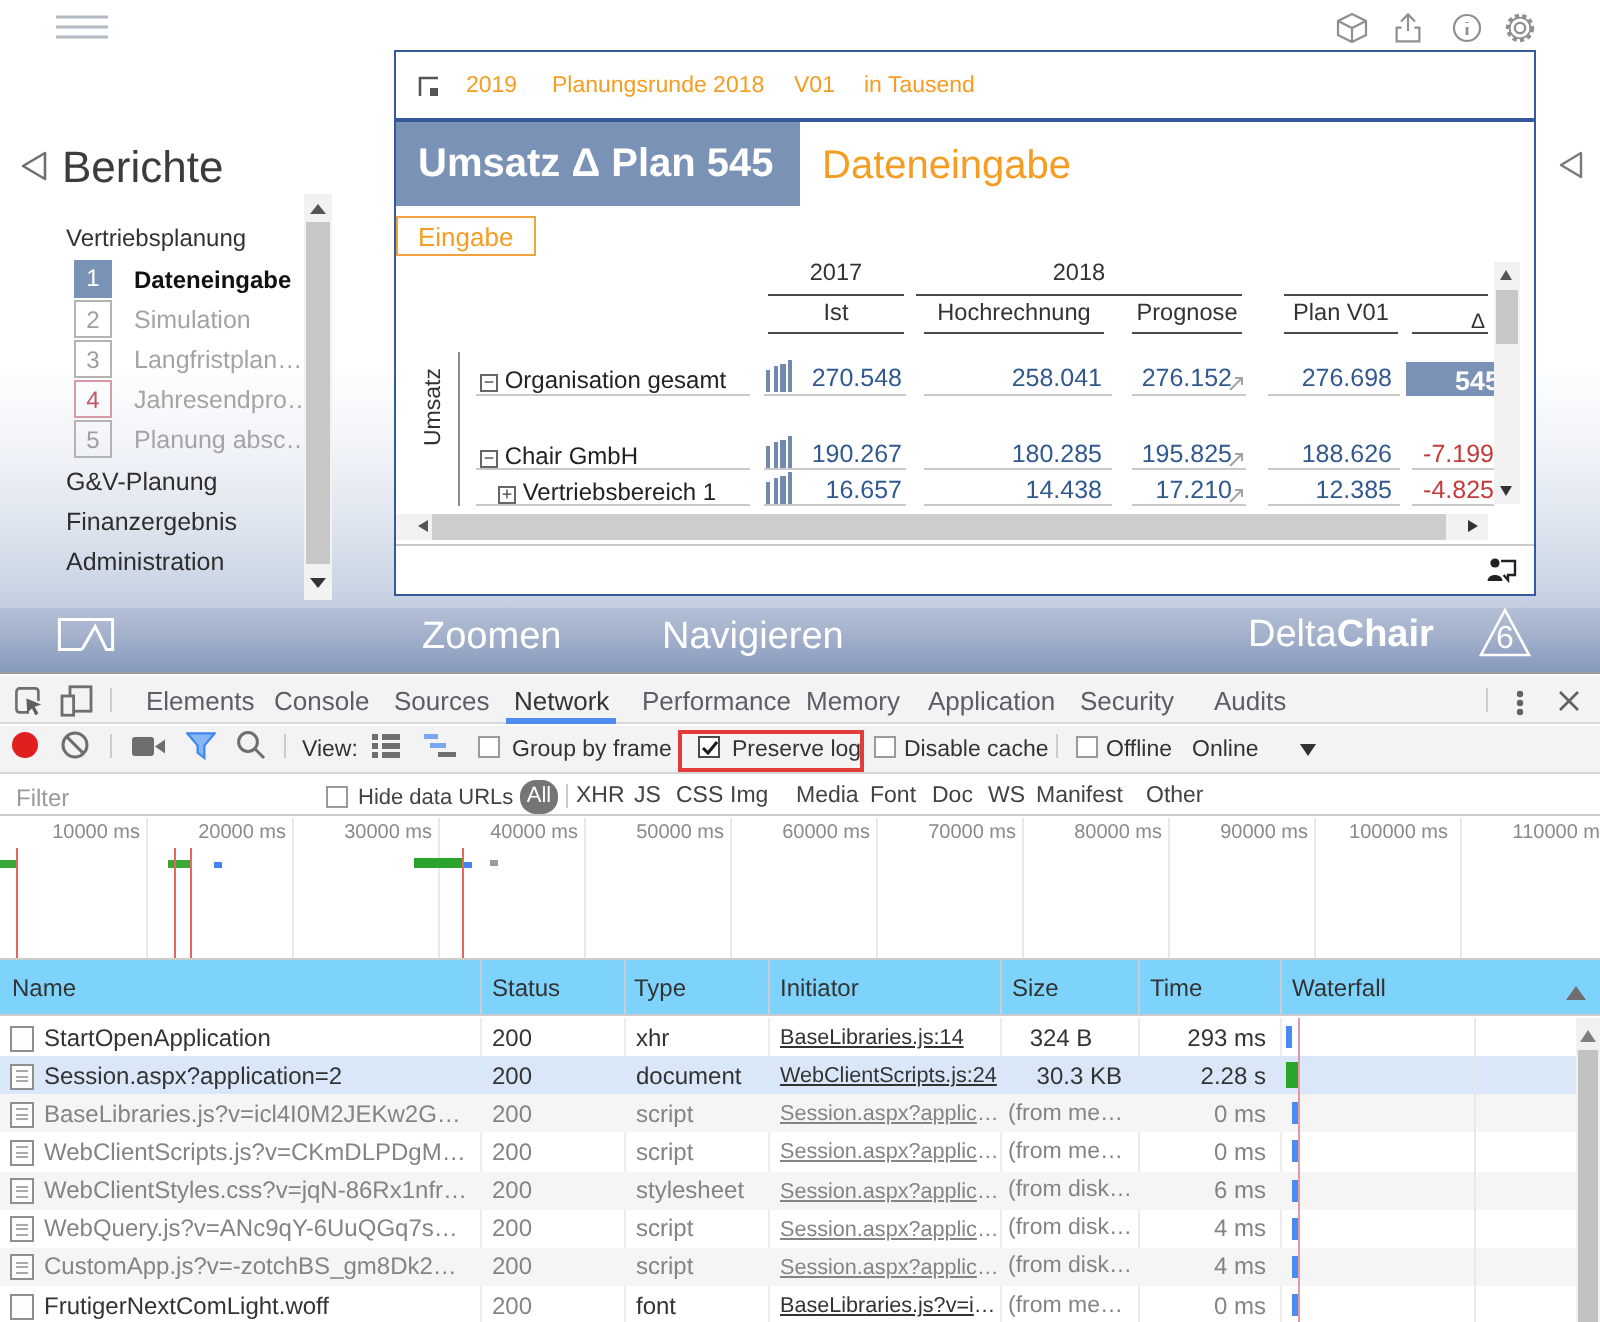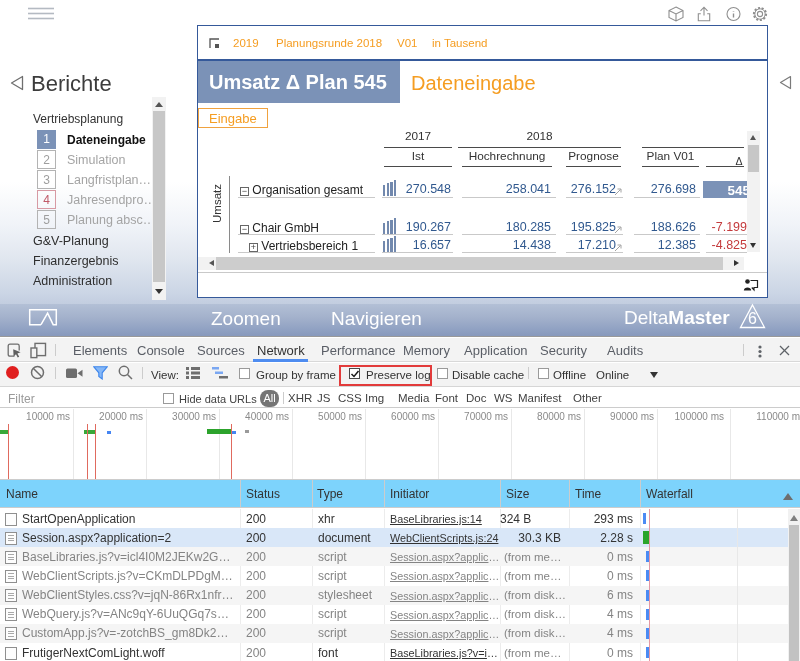--- a/index.html
+++ b/index.html
@@ -114,21 +114,21 @@
     <div class="arr" style="left:155px;top:102px;border-left:4px solid transparent;border-right:4px solid transparent;border-bottom:5px solid #555;"></div>
     <div class="sbthumb" style="left:153px;top:111px;width:12px;height:171px;"></div>
     <div class="arr" style="left:155px;top:289px;border-left:4px solid transparent;border-right:4px solid transparent;border-top:5px solid #333;"></div>
 
     <div id="footerbar"></div>
     <svg class="abs" style="left:28px;top:308px" width="31" height="19" fill="none" stroke="#fff" stroke-width="1.5">
       <path d="M13,16.7 L1.7,16.7 L1.7,1.7 L28.3,1.7 L28.3,16.7 L25.2,16.7 L19.6,5.2 L13,16.7" stroke-linejoin="miter"></path>
     </svg>
     <div class="abs wtxt" style="left:211px;top:308px;">Zoomen</div>
     <div class="abs wtxt" style="left:331px;top:308px;">Navigieren</div>
-    <div class="abs" style="left:624px;top:307px;color:#fff;font-size:19px;"><span style="font-weight:300;">Delta</span><span style="font-weight:bold;">Master</span></div>
+    <div class="abs" style="left:624px;top:307px;color:#fff;font-size:19px;"><span style="font-weight:300;">Delta</span><span style="font-weight:bold;">Chair</span></div>
     <svg class="abs" style="left:739px;top:303px" width="27" height="27" fill="none" stroke="#fff" stroke-width="1.3">
       <path d="M13.5,2 L25.5,24.5 L1.5,24.5 Z"></path>
       <text x="13.5" y="21" fill="#fff" stroke="none" font-size="16" text-anchor="middle" font-family="Liberation Sans">6</text>
     </svg>
 
     <div id="topbar"></div>
     <svg class="abs" style="left:209px;top:38px" width="11" height="11" fill="none" stroke="#555" stroke-width="1.3">
       <path d="M1,10 L1,1 L10,1"></path>
       <rect x="6" y="6" width="4" height="4" fill="#555" stroke="none"></rect>
     </svg>
@@ -415,21 +415,21 @@
       <div class="colsep-r" style="left:384px;"></div>
       <div class="colsep-r" style="left:500px;"></div>
       <div class="colsep-r" style="left:569px;"></div>
       <div class="colsep-r" style="left:640px;"></div>
       <div class="row" style="top:0;">
         <div class="ficon"></div>
         <div class="rc blk" style="left:22px;width:210px;">StartOpenApplication</div>
         <div class="rc blk" style="left:246px;">200</div>
         <div class="rc blk" style="left:318px;">xhr</div>
         <div class="rc blk lnk" style="left:390px;width:110px;">BaseLibraries.js:14</div>
-        <div class="rc blk" style="left:500px;width:61px;text-align:left;">324 B</div>
+        <div class="rc blk" style="left:500px;width:61px;text-align:center;">324 B</div>
         <div class="rc blk" style="left:569px;width:64px;text-align:right;">293 ms</div>
         <div class="abs" style="left:643px;top:4px;width:3px;height:11px;background:#4b8bf4;"></div>
       </div>
       <div class="row" style="top:19.15px;background:#d9e7f8;">
         <div class="ficon doc">
             <i style="top:2.5px"></i>
             <i style="top:5px"></i>
             <i style="top:7.5px"></i>
           </div>
         <div class="rc blk" style="left:22px;width:210px;">Session.aspx?application=2</div>

